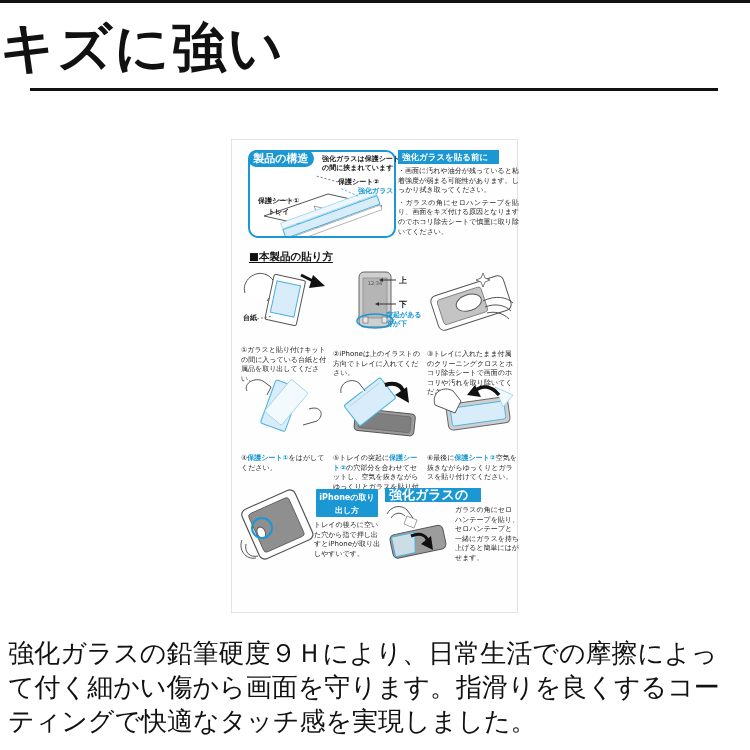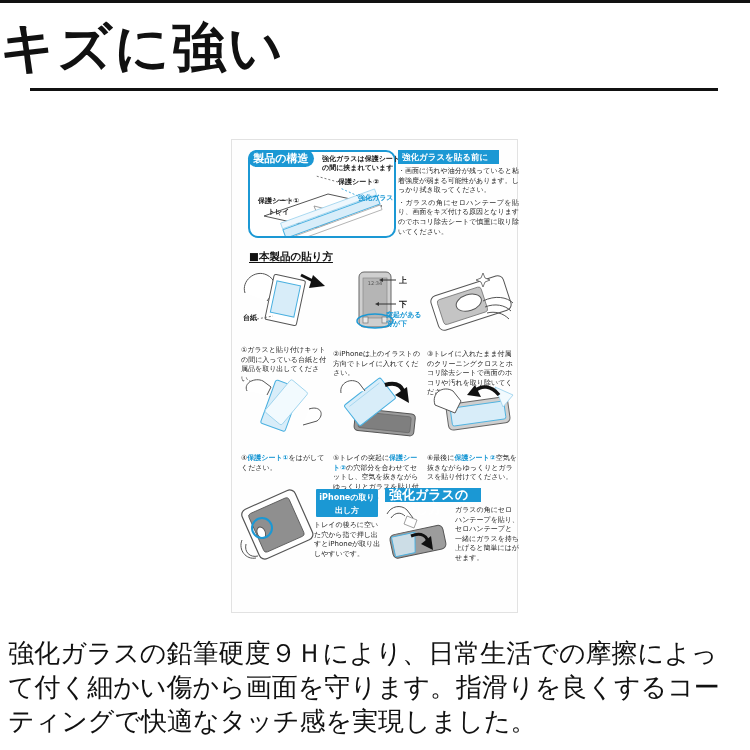--- a/index.html
+++ b/index.html
@@ -81,21 +81,21 @@
         <rect x="30" y="20" width="100" height="6" fill="#eef7fd" stroke="#9fd4ee" stroke-width="0.8"></rect>
         <rect x="30" y="27" width="100" height="9" fill="#d8edf9" stroke="#49b0e0" stroke-width="1"></rect>
         <rect x="30" y="37" width="100" height="5" fill="#ffffff" stroke="#aaa" stroke-width="0.8"></rect>
       </g>
       <line x1="88" y1="14" x2="66" y2="8" stroke="#555" stroke-width="0.8" stroke-dasharray="2,2"></line>
       <line x1="108" y1="28" x2="90" y2="20" stroke="#1b98d4" stroke-width="0.8" stroke-dasharray="2,2"></line>
       <line x1="42" y1="32" x2="20" y2="32" stroke="#555" stroke-width="0.8" stroke-dasharray="2,2"></line>
       <line x1="28" y1="42" x2="30" y2="48" stroke="#555" stroke-width="0.8" stroke-dasharray="2,2"></line>
     </svg>
     <span class="fig-label" style="left:88px; top:25px;">保護シート②</span>
-    <span class="fig-label blue" style="left:108px; top:41px;">強化ガラス</span>
+    <span class="fig-label blue" style="left:108px; top:34px;">強化ガラス</span>
     <span class="fig-label" style="left:8px; top:44px;">保護シート①</span>
     <span class="fig-label" style="left:18px; top:55px;">トレイ</span>
   </div>
 
   <div id="before-col">
     <div id="before-title">強化ガラスを貼る前に</div>
     <p class="bullet">・画面に汚れや油分が残っていると粘着強度が弱まる可能性があります。しっかり拭き取ってください。</p>
     <p class="bullet">・ガラスの角にセロハンテープを貼り、画面をキズ付ける原因となりますのでホコリ除去シートで慎重に取り除いてください。</p>
   </div>
 

